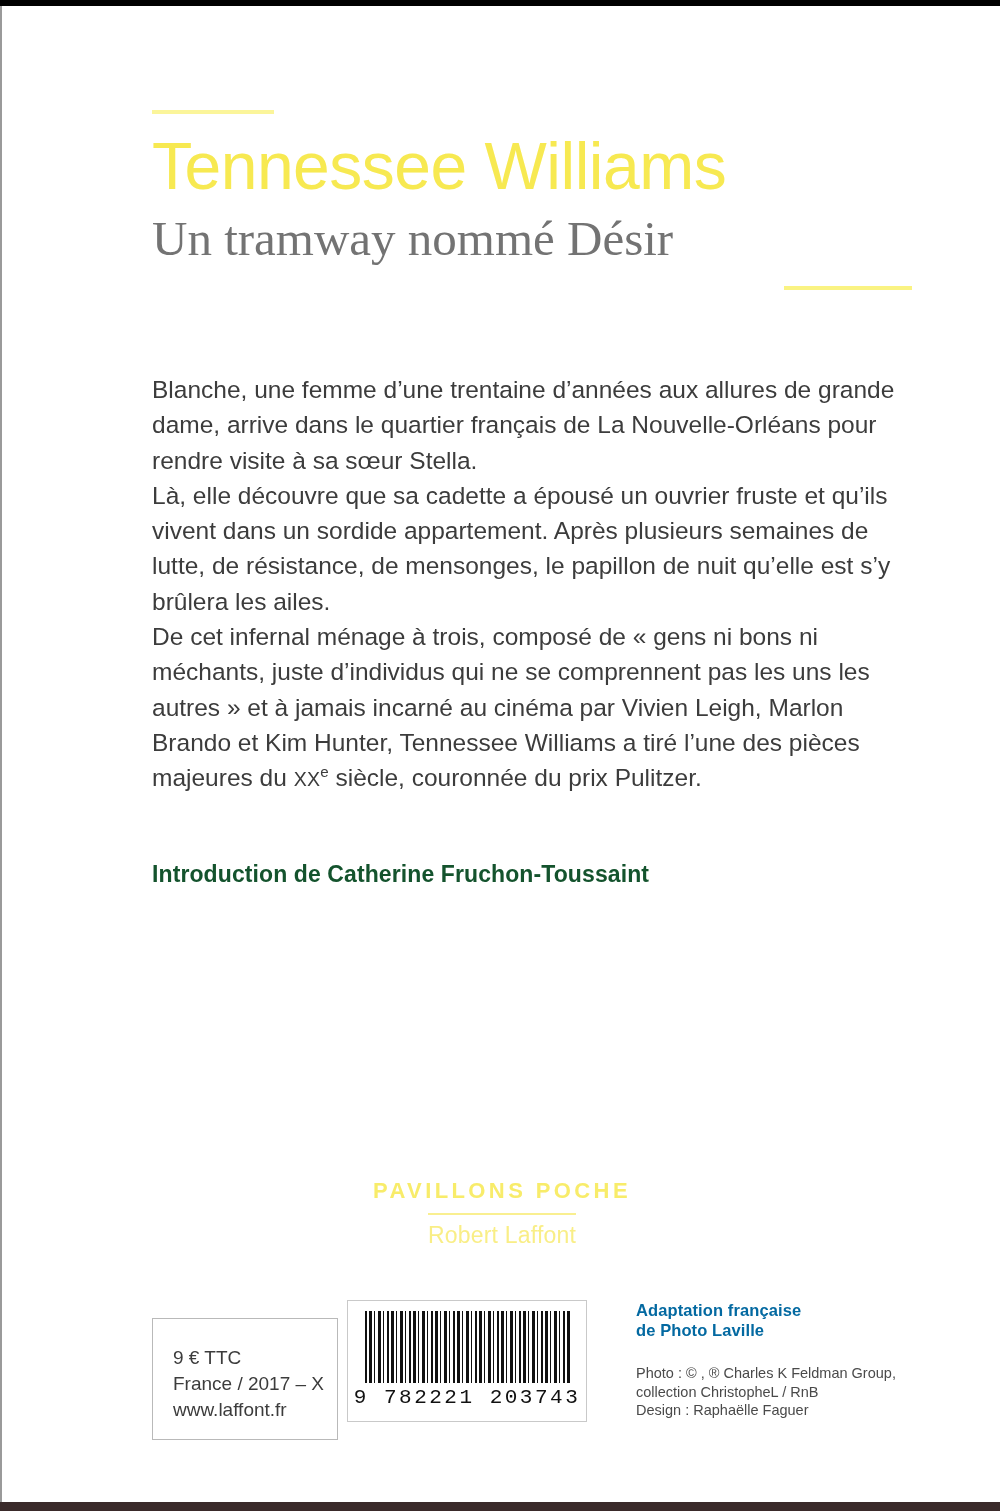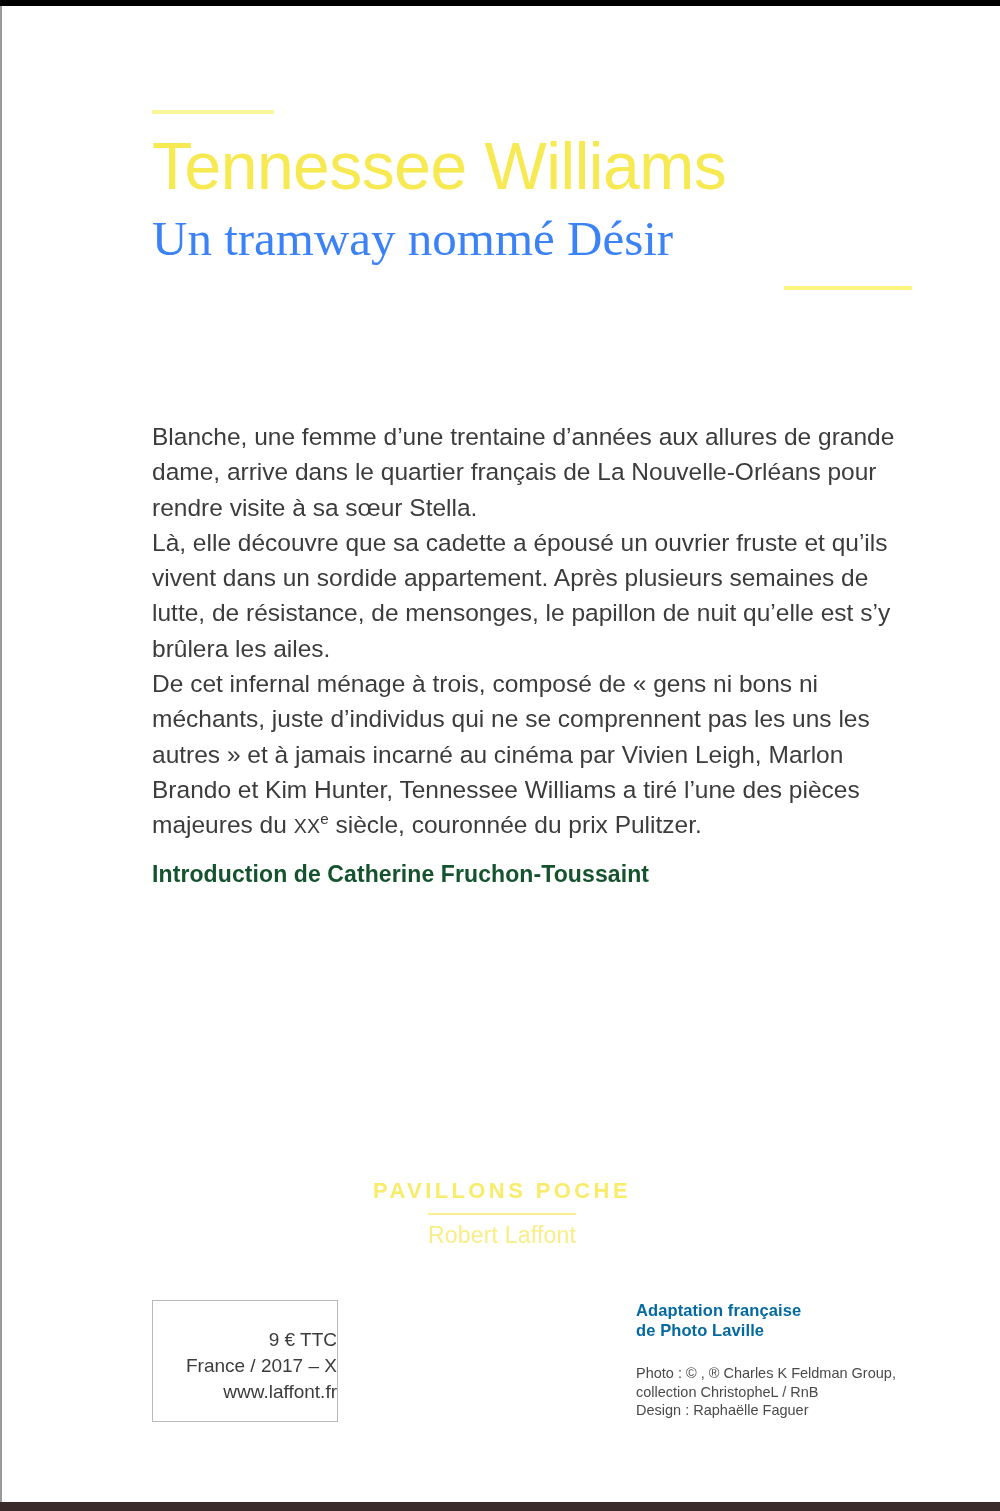--- a/index.html
+++ b/index.html
@@ -60,34 +60,33 @@
     letter-spacing:-0.5px;
     color:#f7e951;
     white-space:nowrap;
   }
 
   #book-title {
     font-family:"Liberation Serif", serif;
     font-size:49px;
     font-weight:400;
     line-height:1.05;
-    color:#3b82f6;
+    color:#737373;
     margin-top:14px;
     white-space:nowrap;
   }
 
   
   #blurb {
     position:absolute;
     left:150px; top:366px; width:770px;
     font-size:24.5px;
     line-height:35.3px;
     color:#3c3c3c;
     font-weight:400;
-    margin-top:47px;
   }
   #blurb p { margin:0; }
   .sc { font-size:0.80em; letter-spacing:0.2px; }
   sup { font-size:0.62em; vertical-align:super; line-height:0; }
 
   
   #introduction-line {
     position:absolute;
     left:150px; top:855px; width:760px;
     font-size:23px;
@@ -117,26 +116,25 @@
     font-size:23px;
     font-weight:400;
     color:#f9ee86;
     letter-spacing:0.2px;
   }
 
   
   #footer { position:absolute; left:0; top:1288px; width:1000px; height:140px; }
 
   #price-box {
-    position:absolute; left:150px; top:6px;
+    position:absolute; left:150px; top:24px;
     width:186px; height:122px;
     border:1px solid #b9b9b9;
     background:#ffffff;
     padding:26px 0 0 20px;
-    text-align:right;
   }
   #price-box div {
     font-size:19px;
     line-height:26px;
     color:#3c3c3c;
   }
 
   #barcode-box {
     position:absolute; left:345px; top:6px;
     width:240px; height:122px;
@@ -209,20 +207,24 @@
   </div>
 
   <div id="footer">
 
     <div id="price-box">
       <div>9 € TTC</div>
       <div>France / 2017 – X</div>
       <div>www.laffont.fr</div>
     </div>
 
+    <div id="barcode-box">
+      <div id="barcode-bars"></div>
+      <div id="barcode-number">9 782221 203743</div>
+    </div>
 
     <div id="credits">
       <div id="adaptation">
         <div>Adaptation française</div>
         <div>de Photo Laville</div>
       </div>
       <div id="photo-credits">
         <div>Photo : © , ® Charles K Feldman Group,</div>
         <div>collection ChristopheL / RnB</div>
         <div>Design : Raphaëlle Faguer</div>

